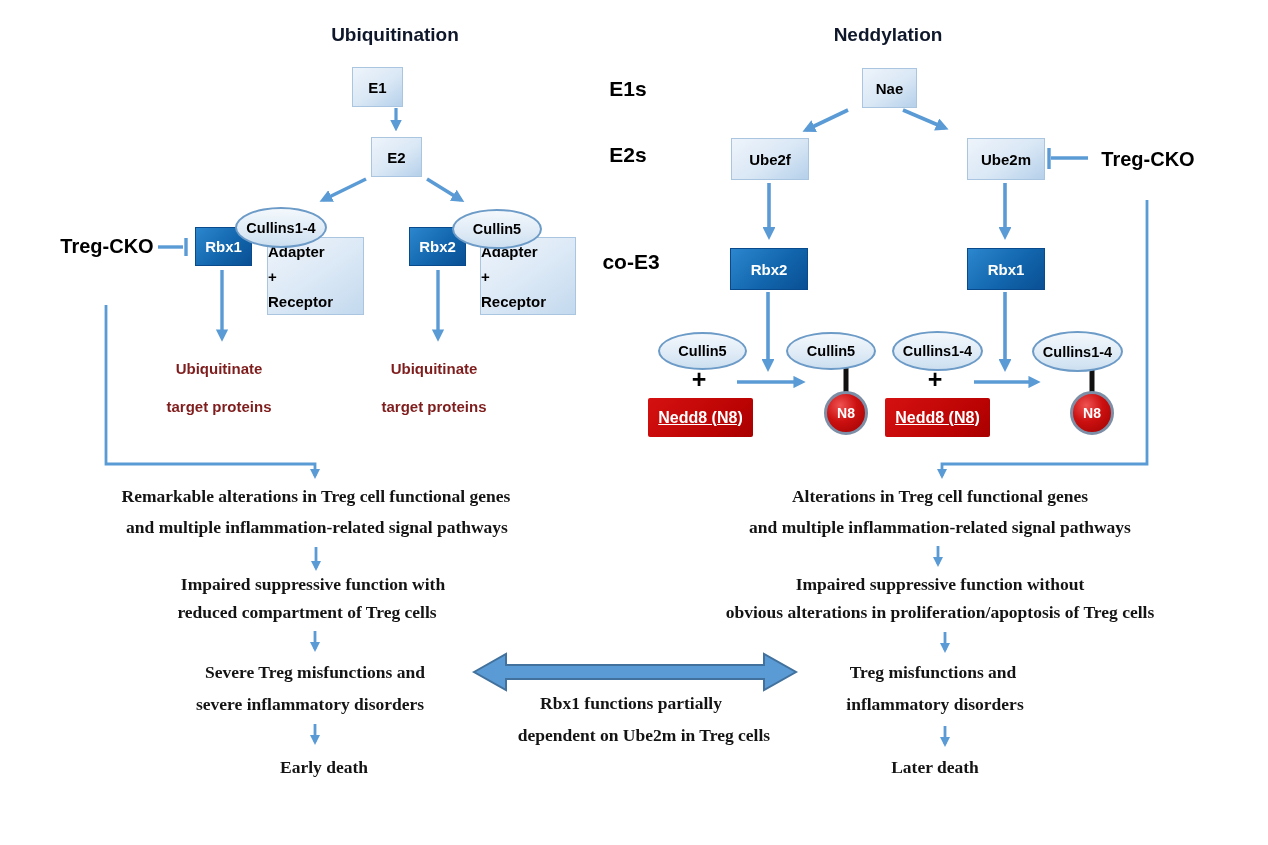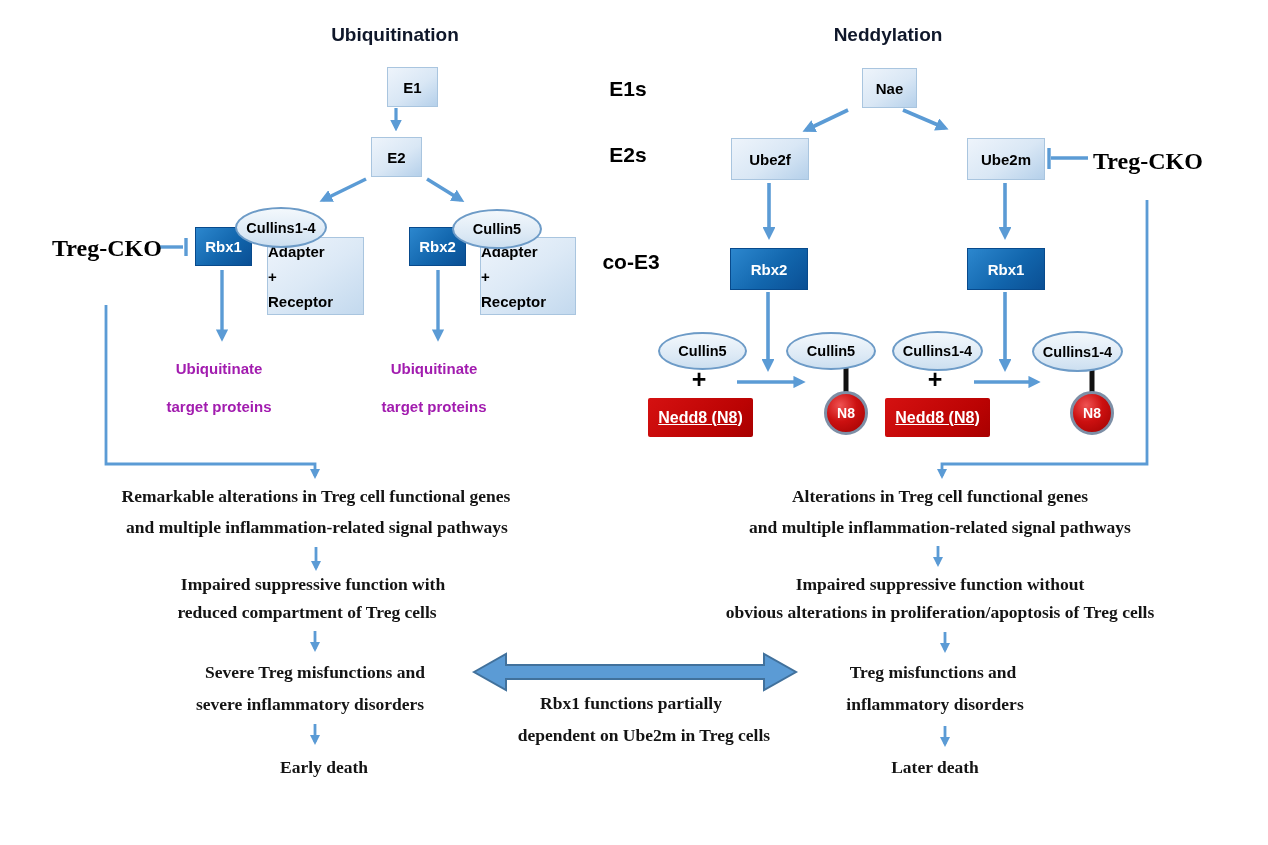--- a/index.html
+++ b/index.html
@@ -5,21 +5,21 @@
   html,body{margin:0;padding:0;background:#ffffff;}
   #stage{
     position:relative;width:1268px;height:845px;background:#ffffff;overflow:hidden;
     font-family:"Liberation Sans",sans-serif;color:#111;
   }
   #arrows{position:absolute;left:0;top:0;width:1268px;height:845px;}
   .abs{position:absolute;}
   .ctr{text-align:center;}
   .title{font-size:19px;font-weight:bold;color:#0f172a;}
   .rowlbl{font-size:21px;font-weight:bold;color:#000;}
-  .tcko{font-size:24px;font-weight:bold;color:#000;font-family:Liberation Serif, serif;}
+  .tcko{font-size:20px;font-weight:bold;color:#000;}
   .box-light{
     display:flex;align-items:center;justify-content:center;
     background:linear-gradient(145deg,#eef4fb 0%,#d9e7f5 55%,#b5d0ea 100%);
     border:1px solid #a9c5df;color:#000;font-weight:bold;font-size:15px;
   }
   .box-dark{
     display:flex;align-items:center;justify-content:center;
     background:linear-gradient(135deg,#2c87ce 0%,#1266ad 55%,#0a4f94 100%);
     border:1px solid #084a8c;color:#fff;font-weight:bold;font-size:15px;
   }
@@ -38,21 +38,21 @@
     display:flex;align-items:center;justify-content:center;
     background:radial-gradient(circle at 35% 30%,#ef5252 0%,#cc1010 45%,#9d0202 100%);
     border:3px solid #7d8fa6;border-radius:50%;
     color:#fff;font-weight:bold;font-size:14px;box-sizing:border-box;
   }
   .adapterbox{
     display:flex;flex-direction:column;align-items:flex-start;justify-content:center;
     background:linear-gradient(145deg,#eef4fb 0%,#dce9f6 50%,#c3d9ee 100%);
     border:1px solid #a9c5df;color:#000;font-weight:bold;font-size:15px;line-height:25px;
   }
-  .outlbl{font-size:15px;font-weight:bold;color:#a21caf;}
+  .outlbl{font-size:15px;font-weight:bold;color:#7f1d1d;}
   .plus{font-size:25px;font-weight:bold;color:#000;}
   .ser{
     font-family:"Liberation Serif",serif;font-size:17.5px;font-weight:bold;color:#141414;
     width:640px;text-align:center;white-space:nowrap;
   }
 </style>
 </head>
 <body>
 
 <div id="stage">
@@ -98,21 +98,21 @@
     <polygon points="474,672 506,654 506,665 764,665 764,654 796,672 764,690 764,679 506,679 506,690" fill="#5B9BD5" stroke="#41719C" stroke-width="2"></polygon>
   </svg>
 
   <div class="abs ctr title" style="left:275px;top:24px;width:240px;">Ubiquitination</div>
   <div class="abs ctr title" style="left:768px;top:24px;width:240px;">Neddylation</div>
 
   <div class="abs ctr rowlbl" style="left:578px;top:77px;width:100px;">E1s</div>
   <div class="abs ctr rowlbl" style="left:578px;top:143px;width:100px;">E2s</div>
   <div class="abs ctr rowlbl" style="left:576px;top:250px;width:110px;">co-E3</div>
 
-  <div class="abs box-light" style="left:387px;top:67px;width:49px;height:38px;align-items:center;">
+  <div class="abs box-light" style="left:352px;top:67px;width:49px;height:38px;align-items:center;">
       <span>E1</span>
     </div>
   <div class="abs box-light" style="left:371px;top:137px;width:49px;height:38px;">
       <span>E2</span>
     </div>
 
   <div class="abs ctr tcko" style="left:47px;top:235px;width:120px;">Treg-CKO</div>
 
   <div class="abs box-dark" style="left:195px;top:227px;width:55px;height:37px;">
       <span>Rbx1</span>

